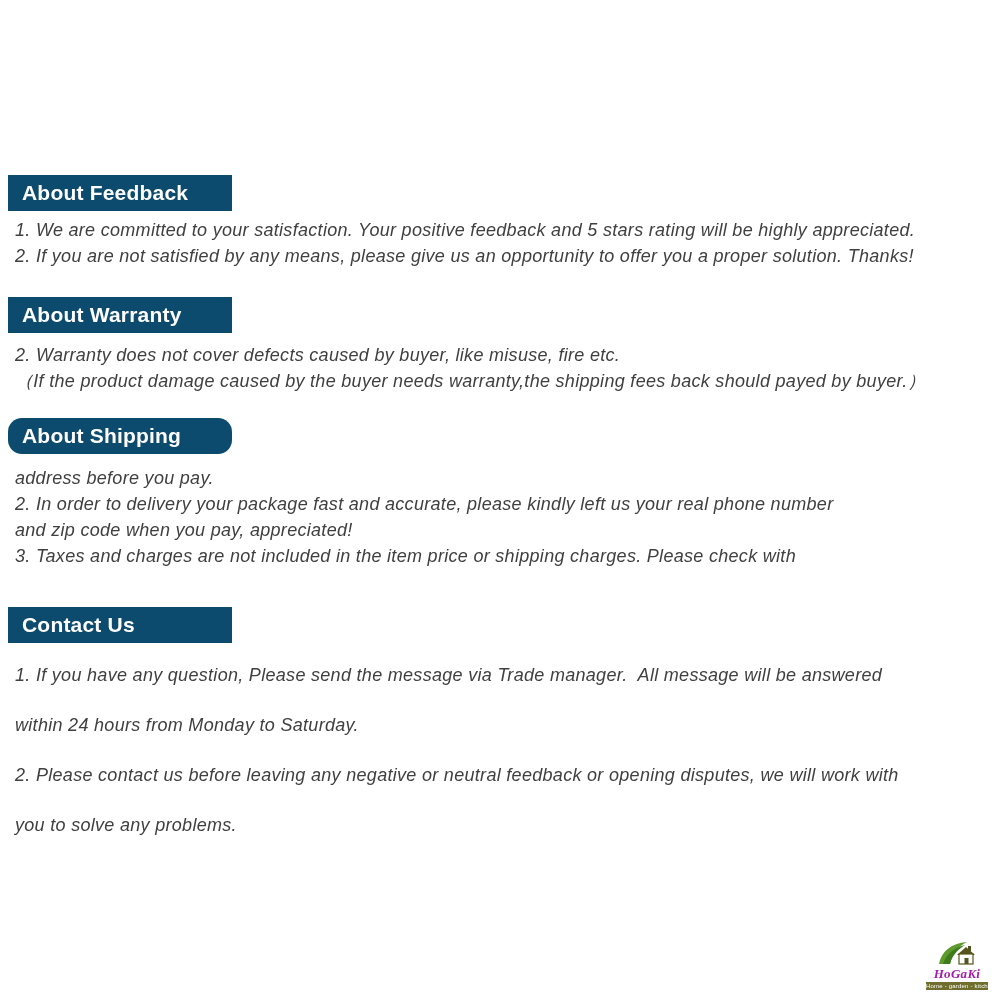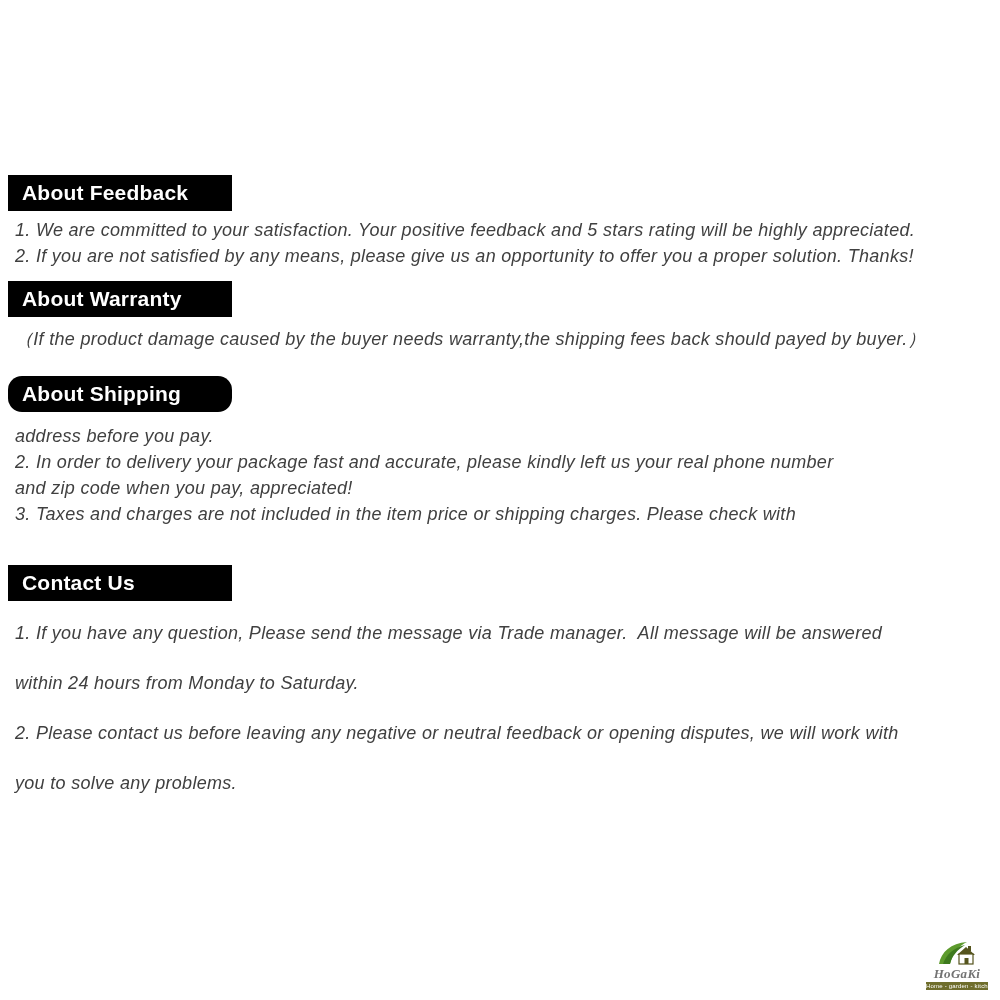--- a/index.html
+++ b/index.html
@@ -10,21 +10,21 @@
     background: #ffffff;
     overflow: hidden;
     font-family: "Liberation Sans", "DejaVu Sans", sans-serif;
     box-sizing: border-box;
     padding-top: 175px;
   }
   .section-bar {
     margin-left: 8px;
     width: 224px;
     height: 36px;
-    background: #000000;
+    background: #0c4a6e;
     color: #ffffff;
     font-size: 21px;
     font-weight: bold;
     line-height: 36px;
     padding-left: 14px;
     box-sizing: border-box;
     letter-spacing: 0.2px;
   }
   .section-body {
     margin-left: 15px;
@@ -32,21 +32,21 @@
     color: #404040;
     font-size: 18px;
     letter-spacing: 0.3px;
   }
   .line {
     line-height: 26px;
     white-space: pre-wrap;
     font-style: italic;
   }
   .body-feedback { margin-top: 6px; }
-  .bar-warranty  { margin-top: 12px; }
+  .bar-warranty  { margin-top: 28px; }
   .body-warranty { margin-top: 9px; }
   .bar-shipping  { margin-top: 24px; border-radius: 14px; }
   .body-shipping { margin-top: 11px; }
   .bar-contact   { margin-top: 38px; }
   .body-contact  { margin-top: 10px; }
   .body-contact .line { line-height: 36px; margin-top: 14px; }
 
   
   .logo {
     position: absolute;
@@ -55,21 +55,21 @@
     width: 62px;
     text-align: center;
   }
   .logo-emblem { display: block; margin: 0 auto 1px auto; }
   .logo-name {
     font-family: "Liberation Serif", "DejaVu Serif", serif;
     font-weight: bold;
     font-style: italic;
     font-size: 13px;
     line-height: 13px;
-    color: #737373;
+    color: #a21caf;
     letter-spacing: 0.3px;
   }
   .logo-band {
     margin-top: 2px;
     background: #6f6e2c;
     color: #ffffff;
     font-size: 6px;
     line-height: 8px;
     letter-spacing: 0.2px;
     white-space: nowrap;
@@ -86,20 +86,21 @@
   </div>
   <div class="section-body body-feedback">
     <div class="line">1. We are committed to your satisfaction. Your positive feedback and 5 stars rating will be highly appreciated.</div>
     <div class="line">2. If you are not satisfied by any means, please give us an opportunity to offer you a proper solution. Thanks!</div>
   </div>
 
   <div class="section-bar bar-warranty">
     <span>About Warranty</span>
   </div>
   <div class="section-body body-warranty">
+    <div class="line">2. Warranty does not cover defects caused by buyer, like misuse, fire etc.</div>
     <div class="line">（If the product damage caused by the buyer needs warranty,the shipping fees back should payed by buyer.）</div>
   </div>
 
   <div class="section-bar bar-shipping">
     <span>About Shipping</span>
   </div>
   <div class="section-body body-shipping">
     <div class="line">address before you pay.</div>
     <div class="line">2. In order to delivery your package fast and accurate, please kindly left us your real phone number</div>
     <div class="line">and zip code when you pay, appreciated!</div>

